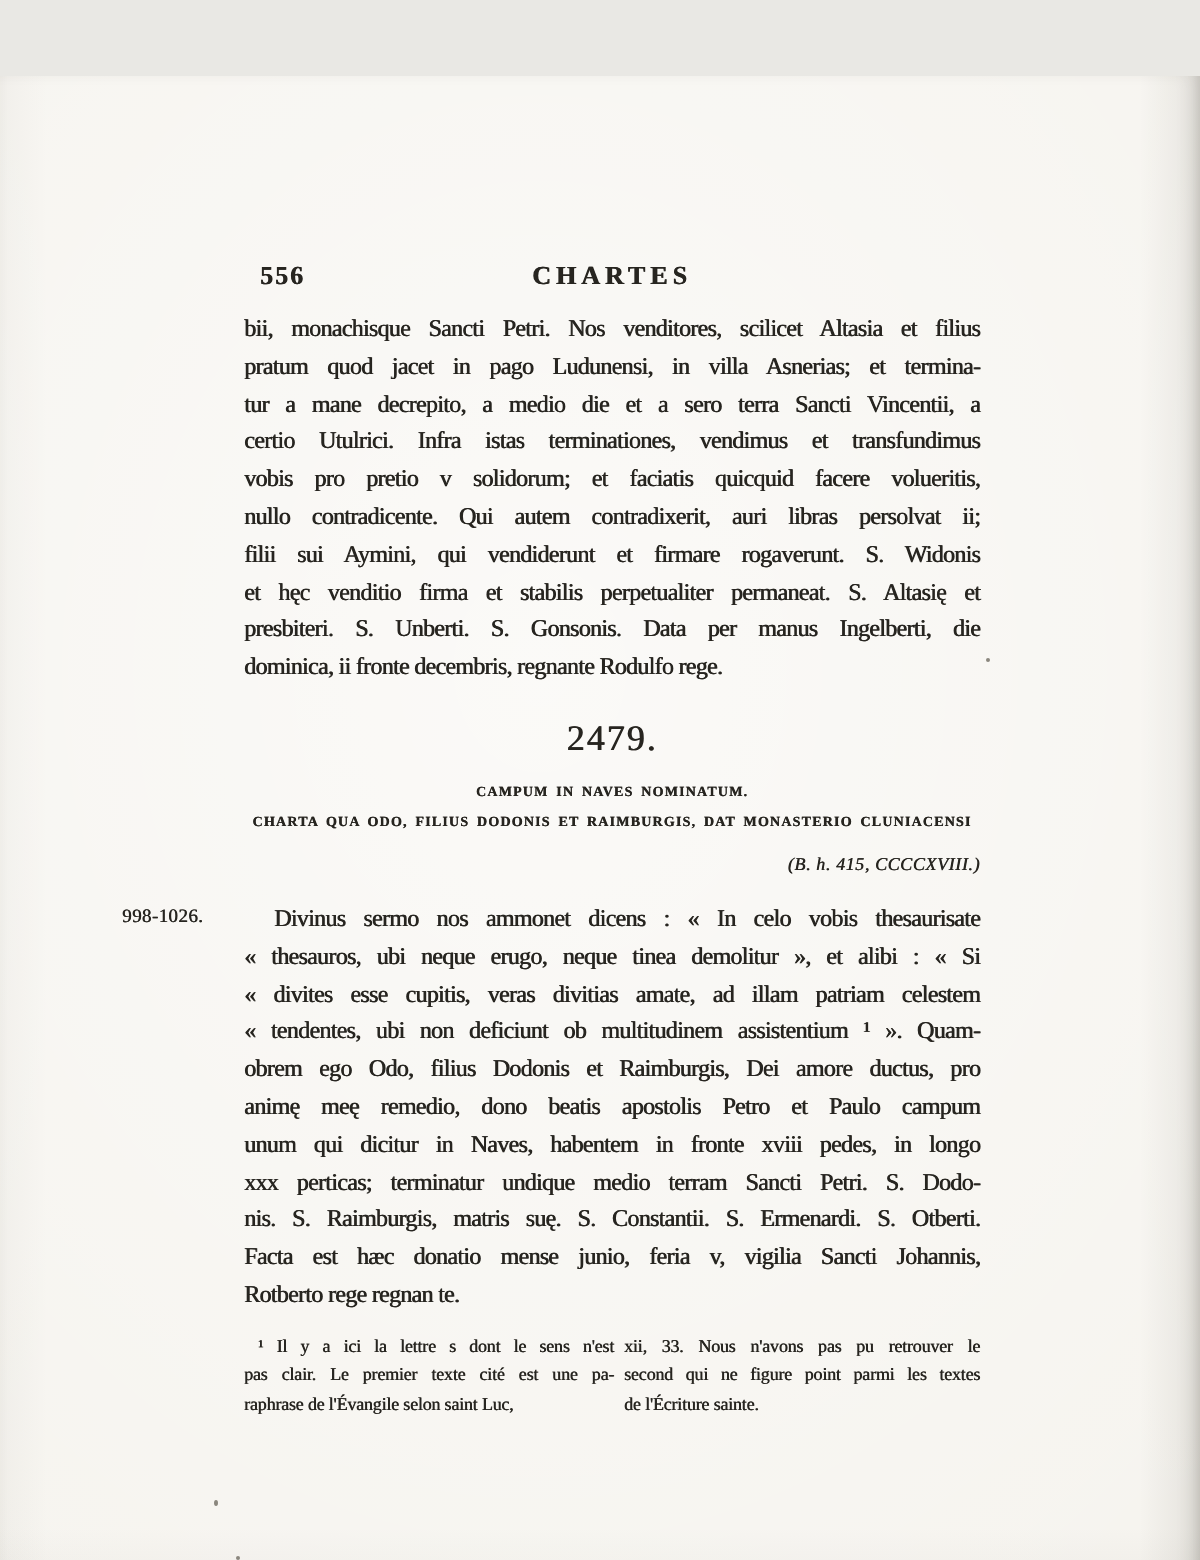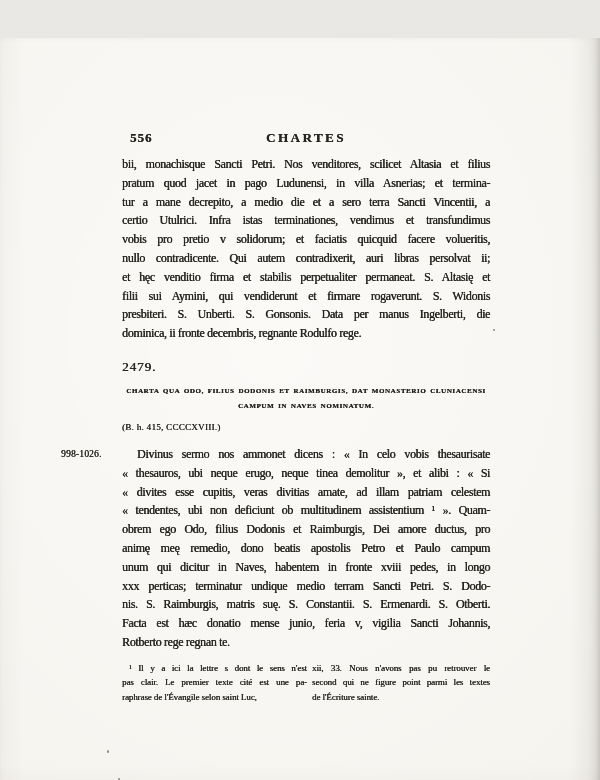--- a/index.html
+++ b/index.html
@@ -35,34 +35,35 @@
   .tline{
     font-size:12px;line-height:18.8px;
     letter-spacing:-0.35px;
     text-align:justify;text-align-last:justify;
     text-shadow:0.35px 0 0 currentColor;
     white-space:normal;
   }
   .tline.pl{text-align-last:left;}
   .tline.indent{padding-left:15px;}
   .section-number{
-    margin-top:16px;
-    font-size:13px;letter-spacing:1px;
+    margin-top:16px;text-align:center;
+    font-size:18px;letter-spacing:1px;
     text-shadow:0.4px 0 0 currentColor;
   }
   .caption{margin-top:9px;}
   .caption-line{
     text-align:center;font-size:7px;font-weight:bold;
     letter-spacing:0.6px;word-spacing:1.5px;line-height:15.5px;
     text-shadow:0.2px 0 0 currentColor;
   }
   .reference{
-    margin-top:7px;text-align:left;
+    margin-top:7px;text-align:right;
     font-size:9px;letter-spacing:0.3px;
     text-shadow:0.25px 0 0 currentColor;
+    font-style:italic;
   }
   .body-wrap{position:relative;margin-top:13px;}
   .margin-date{
     position:absolute;left:-61px;top:4px;width:56px;
     font-size:9.5px;letter-spacing:0.2px;
     text-shadow:0.25px 0 0 currentColor;
   }
   .footnotes{display:flex;gap:5px;margin-top:9px;}
   .fn-col{width:185px;}
   .fn-col.right{width:178px;}
@@ -91,31 +92,31 @@
       <span class="running-title">CHARTES</span>
     </div>
 
     <div class="para">
       <div class="tline">bii, monachisque Sancti Petri. Nos venditores, scilicet Altasia et filius</div>
       <div class="tline">pratum quod jacet in pago Ludunensi, in villa Asnerias; et termina-</div>
       <div class="tline">tur a mane decrepito, a medio die et a sero terra Sancti Vincentii, a</div>
       <div class="tline">certio Utulrici. Infra istas terminationes, vendimus et transfundimus</div>
       <div class="tline">vobis pro pretio v solidorum; et faciatis quicquid facere volueritis,</div>
       <div class="tline">nullo contradicente. Qui autem contradixerit, auri libras persolvat ii;</div>
+      <div class="tline">filii sui Aymini, qui vendiderunt et firmare rogaverunt. S. Widonis</div>
       <div class="tline">et hęc venditio firma et stabilis perpetualiter permaneat. S. Altasię et</div>
-      <div class="tline">filii sui Aymini, qui vendiderunt et firmare rogaverunt. S. Widonis</div>
       <div class="tline">presbiteri. S. Unberti. S. Gonsonis. Data per manus Ingelberti, die</div>
       <div class="tline pl">dominica, ii fronte decembris, regnante Rodulfo rege.</div>
     </div>
 
     <div class="section-number">2479.</div>
 
     <div class="caption">
+      <div class="caption-line">CAMPUM IN NAVES NOMINATUM.</div>
       <div class="caption-line">CHARTA QUA ODO, FILIUS DODONIS ET RAIMBURGIS, DAT MONASTERIO CLUNIACENSI</div>
-      <div class="caption-line">CAMPUM IN NAVES NOMINATUM.</div>
     </div>
 
     <div class="reference">(B. h. 415, CCCCXVIII.)</div>
 
     <div class="body-wrap">
       <div class="margin-date">998-1026.</div>
       <div class="tline indent">Divinus sermo nos ammonet dicens : « In celo vobis thesaurisate</div>
       <div class="tline">« thesauros, ubi neque erugo, neque tinea demolitur », et alibi : « Si</div>
       <div class="tline">« divites esse cupitis, veras divitias amate, ad illam patriam celestem</div>
       <div class="tline">« tendentes, ubi non deficiunt ob multitudinem assistentium ¹ ». Quam-</div>

